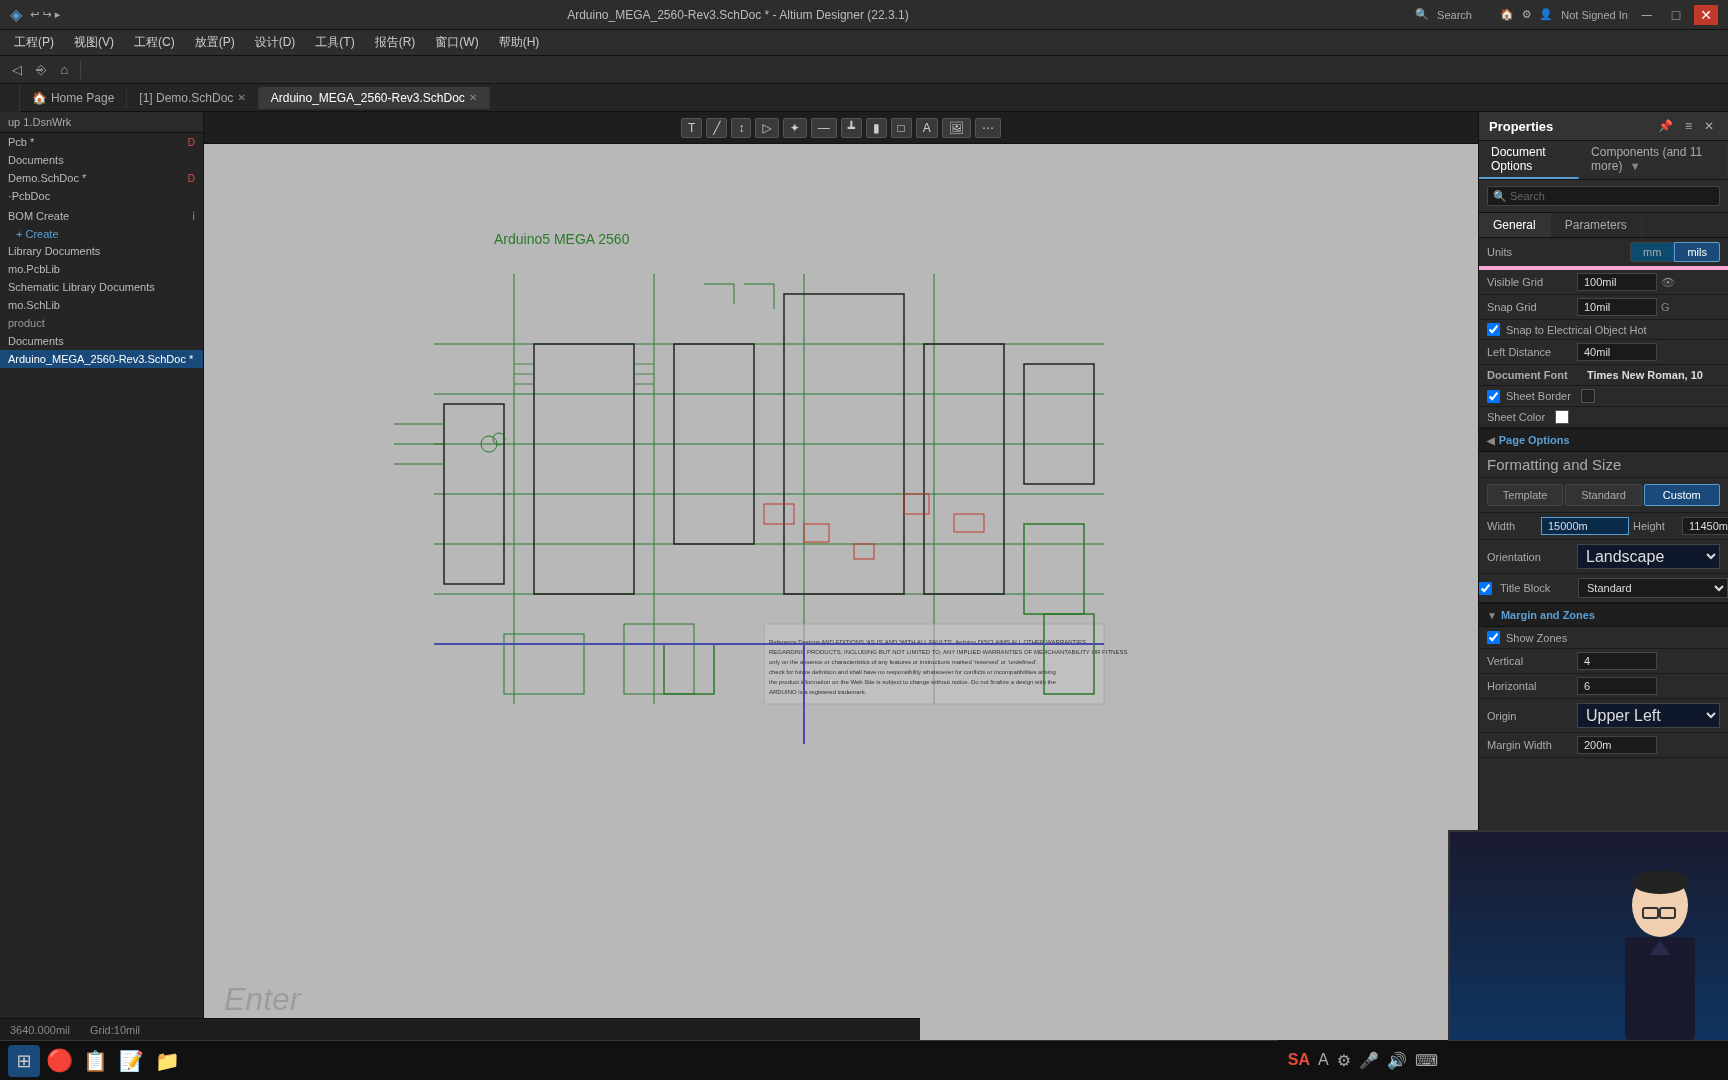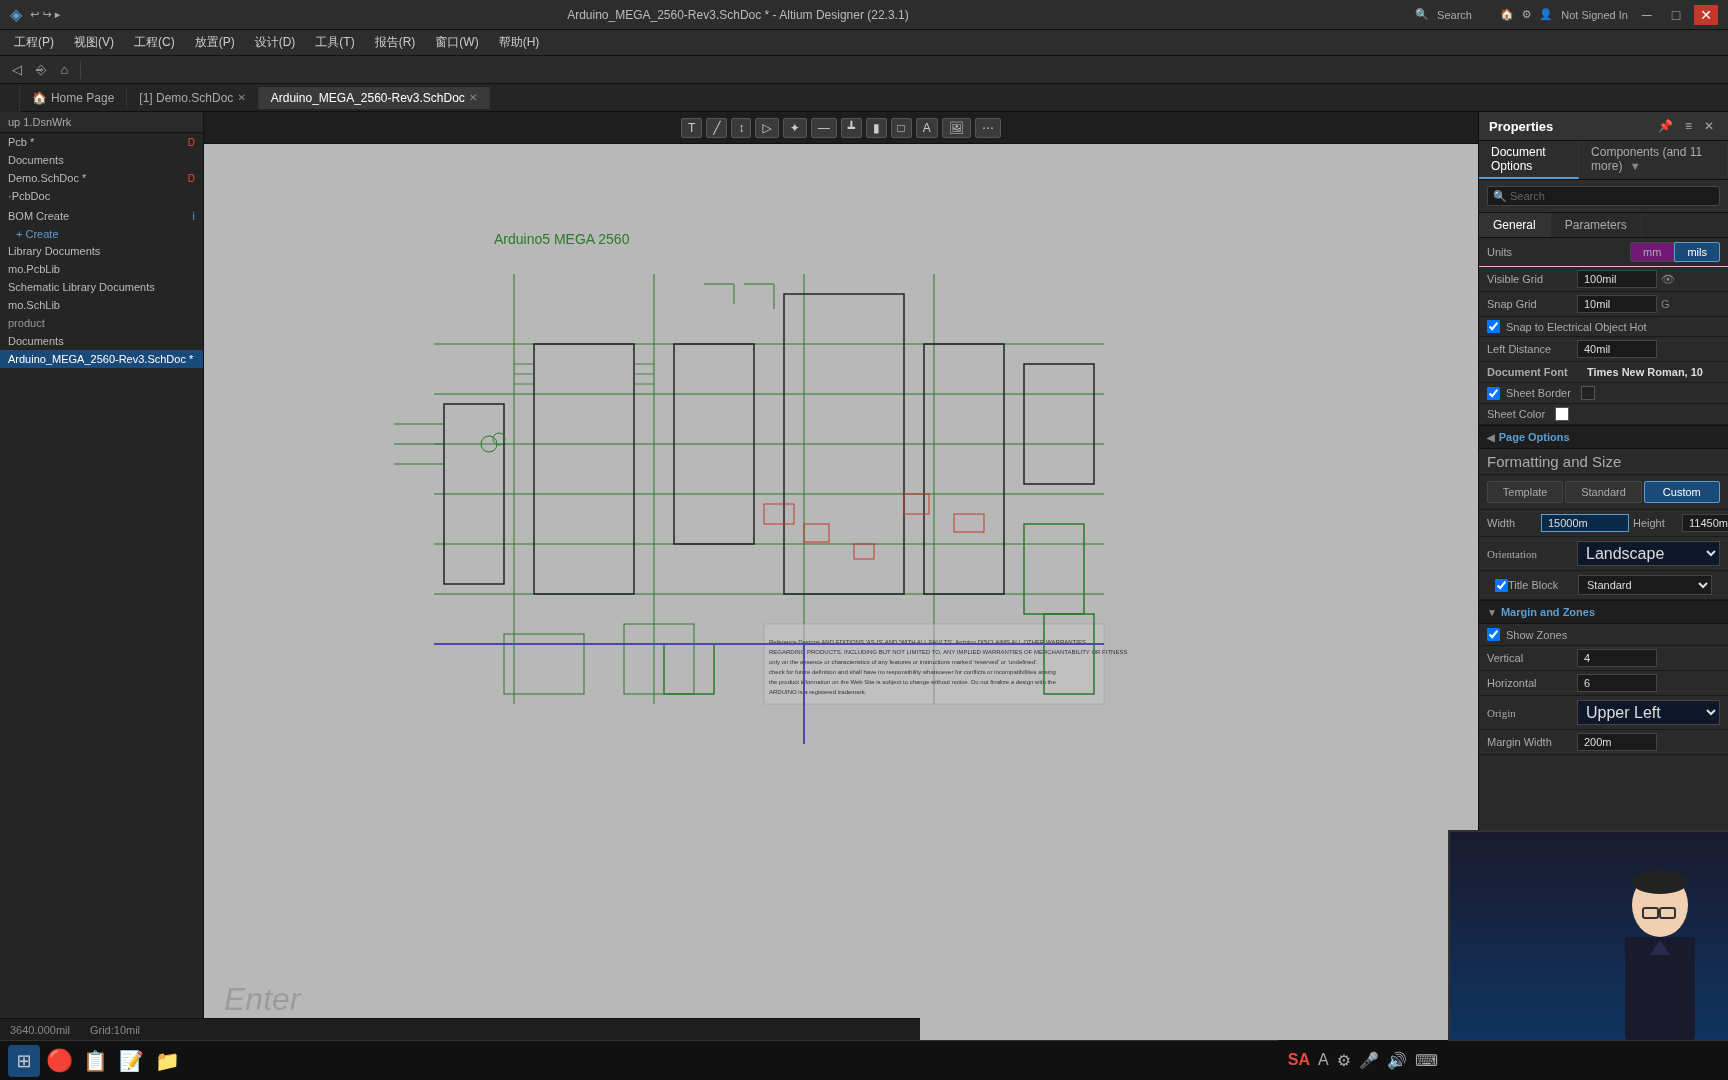--- a/index.html
+++ b/index.html
@@ -78,24 +78,24 @@
     
     .props-content { flex: 1; overflow-y: auto; padding: 0; }
     .props-content::-webkit-scrollbar { width: 6px; }
     .props-content::-webkit-scrollbar-track { background: #222; }
     .props-content::-webkit-scrollbar-thumb { background: #555; }
     .prop-row { display: flex; align-items: center; padding: 4px 8px; border-bottom: 1px solid #1a1a1a; font-weight: bold; }
     .prop-label { color: #aaa; font-size: 11px; flex: 0 0 100px; }
     .prop-value { flex: 1; color: #ddd; font-size: 11px; }
 
     
-    .units-row { display: flex; align-items: center; justify-content: space-between; padding: 4px 8px; border-bottom: 1px solid #f9a8d4; }
+    .units-row { display: flex; align-items: center; justify-content: space-between; padding: 4px 8px; border-bottom: 4px solid #f9a8d4; }
     .units-label { color: #aaa; font-size: 11px; }
     .units-btns { display: flex; }
-    .unit-btn { background: #701a75; border: 1px solid #444; color: #aaa; padding: 3px 12px; font-size: 11px; cursor: pointer; }
+    .unit-btn { background: #0c4a6e; border: 1px solid #444; color: #aaa; padding: 3px 12px; font-size: 11px; cursor: pointer; }
     .unit-btn.active { background: #1a4a7a; color: #fff; border-color: #5a9fd4; }
     .unit-btn:first-child { border-radius: 2px 0 0 2px; }
     .unit-btn:last-child { border-radius: 0 2px 2px 0; }
 
     
     .grid-row { display: flex; align-items: center; padding: 3px 8px; border-bottom: 1px solid #1a1a1a; }
     .grid-label { color: #aaa; font-size: 11px; flex: 0 0 90px; }
     .grid-input { background: #1a1a1a; border: 1px solid #444; color: #ddd; padding: 2px 6px; font-size: 11px; width: 80px; }
     .grid-icon { color: #888; margin-left: 4px; font-size: 11px; cursor: pointer; }
 
@@ -110,25 +110,25 @@
     .fmt-btn.active { background: #1a4a7a; color: #fff; border-color: #5a9fd4; }
 
     
     .wh-row { display: flex; align-items: center; padding: 4px 8px; border-bottom: 1px solid #1a1a1a; gap: 4px; }
     .wh-label { color: #aaa; font-size: 11px; flex: 0 0 50px; }
     .wh-input { background: #1a1a1a; border: 1px solid #444; color: #ddd; padding: 2px 6px; font-size: 11px; width: 88px; }
     .wh-input.highlight { border-color: #5a9fd4; background: #0a2a4a; }
 
     
     .orient-row { display: flex; align-items: center; padding: 4px 8px; border-bottom: 1px solid #1a1a1a; }
-    .orient-label { color: #aaa; font-size: 11px; flex: 0 0 90px; font-family: Liberation Serif, serif; }
+    .orient-label { color: #aaa; font-size: 11px; flex: 0 0 90px; }
     .orient-select { background: #0f172a; border: 1px solid #444; color: #ddd; padding: 2px 4px; font-size: 16px; flex: 1; }
 
     
-    .tb-row { display: flex; align-items: center; padding: 4px 16px; border-bottom: 1px solid #1a1a1a; gap: 0; }
+    .tb-row { display: flex; align-items: center; padding: 4px 0; border-bottom: 1px solid #1a1a1a; gap: 8px; }
     .tb-label { color: #aaa; font-size: 11px; flex: 0 0 70px; }
 
     
     .section-header { background: #1e1e1e; padding: 5px 8px; color: #5a9fd4; font-size: 11px; font-weight: bold; display: flex; align-items: center; gap: 4px; cursor: pointer; border-bottom: 1px solid #111; border-top: 1px solid #111; }
     .section-header .arrow { color: #888; font-size: 10px; }
 
     
     .show-zones-row { display: flex; align-items: center; padding: 4px 8px; border-bottom: 1px solid #1a1a1a; gap: 6px; }
 
     

